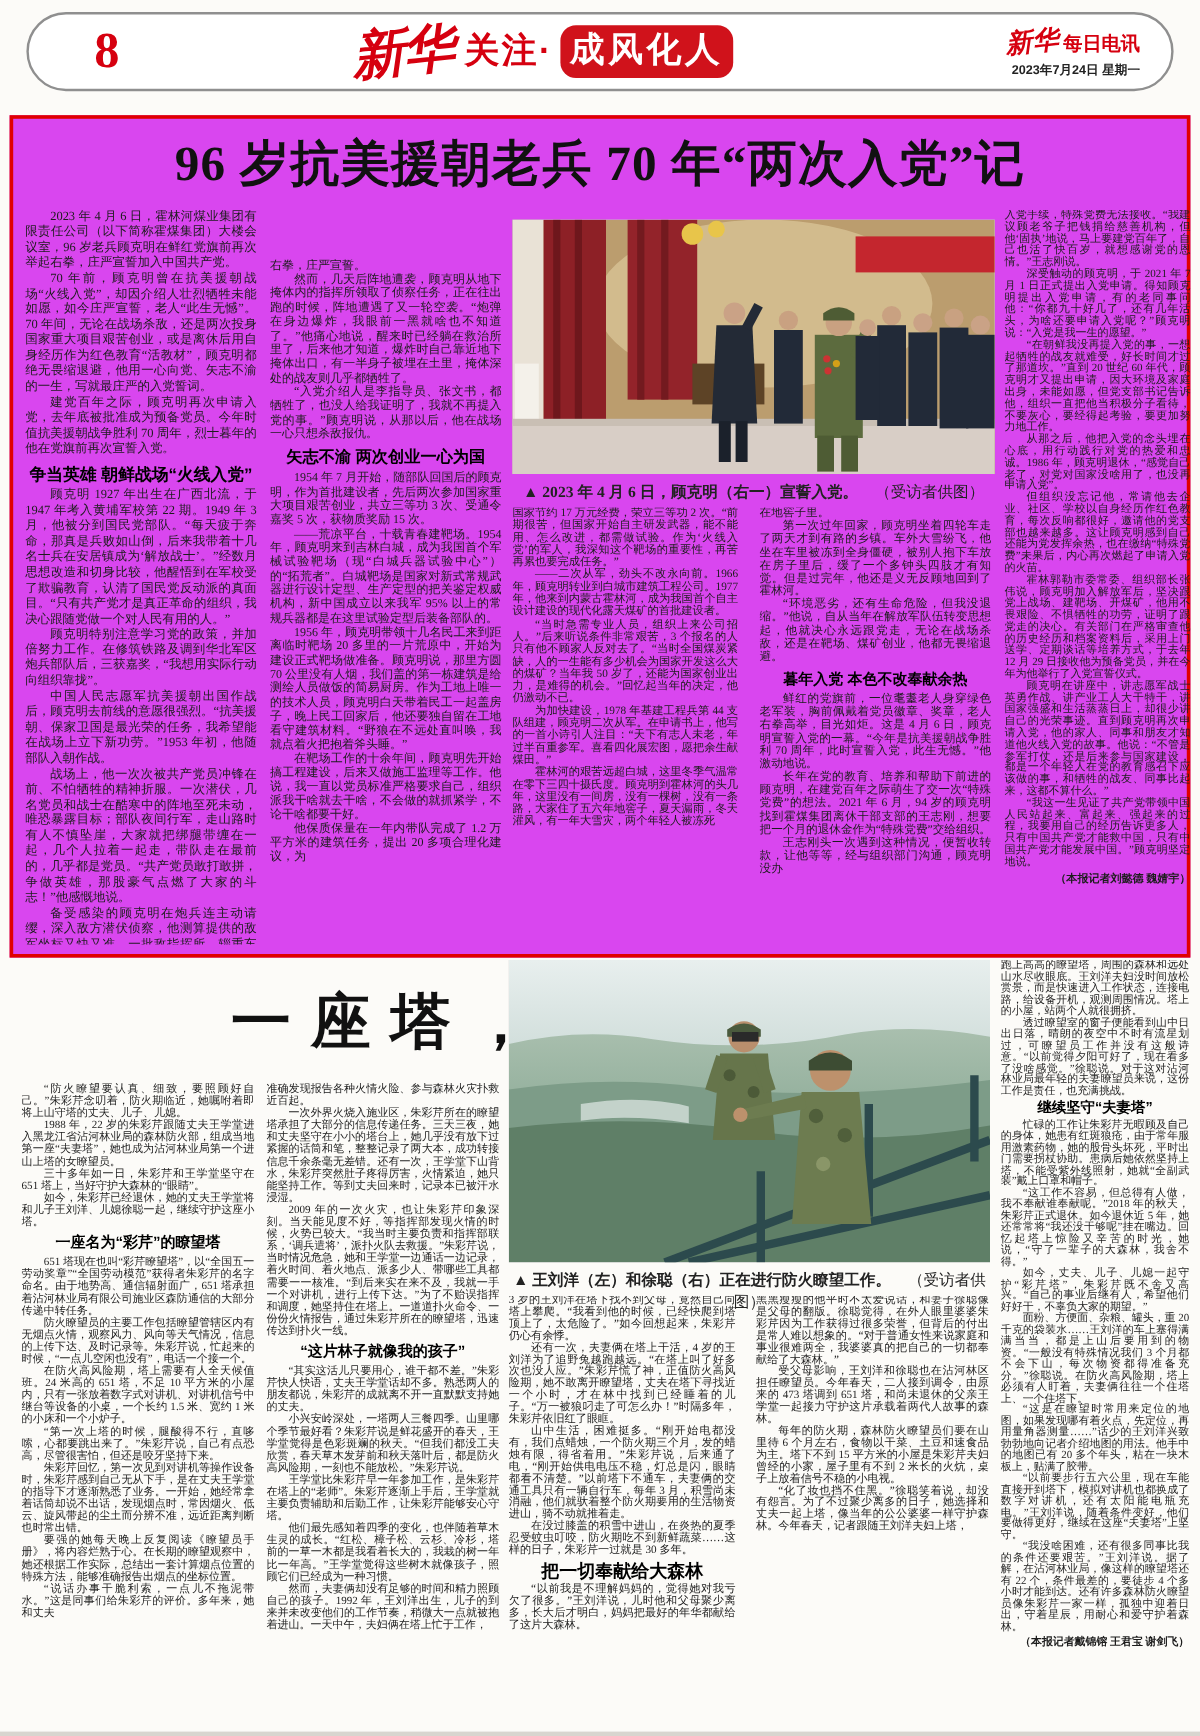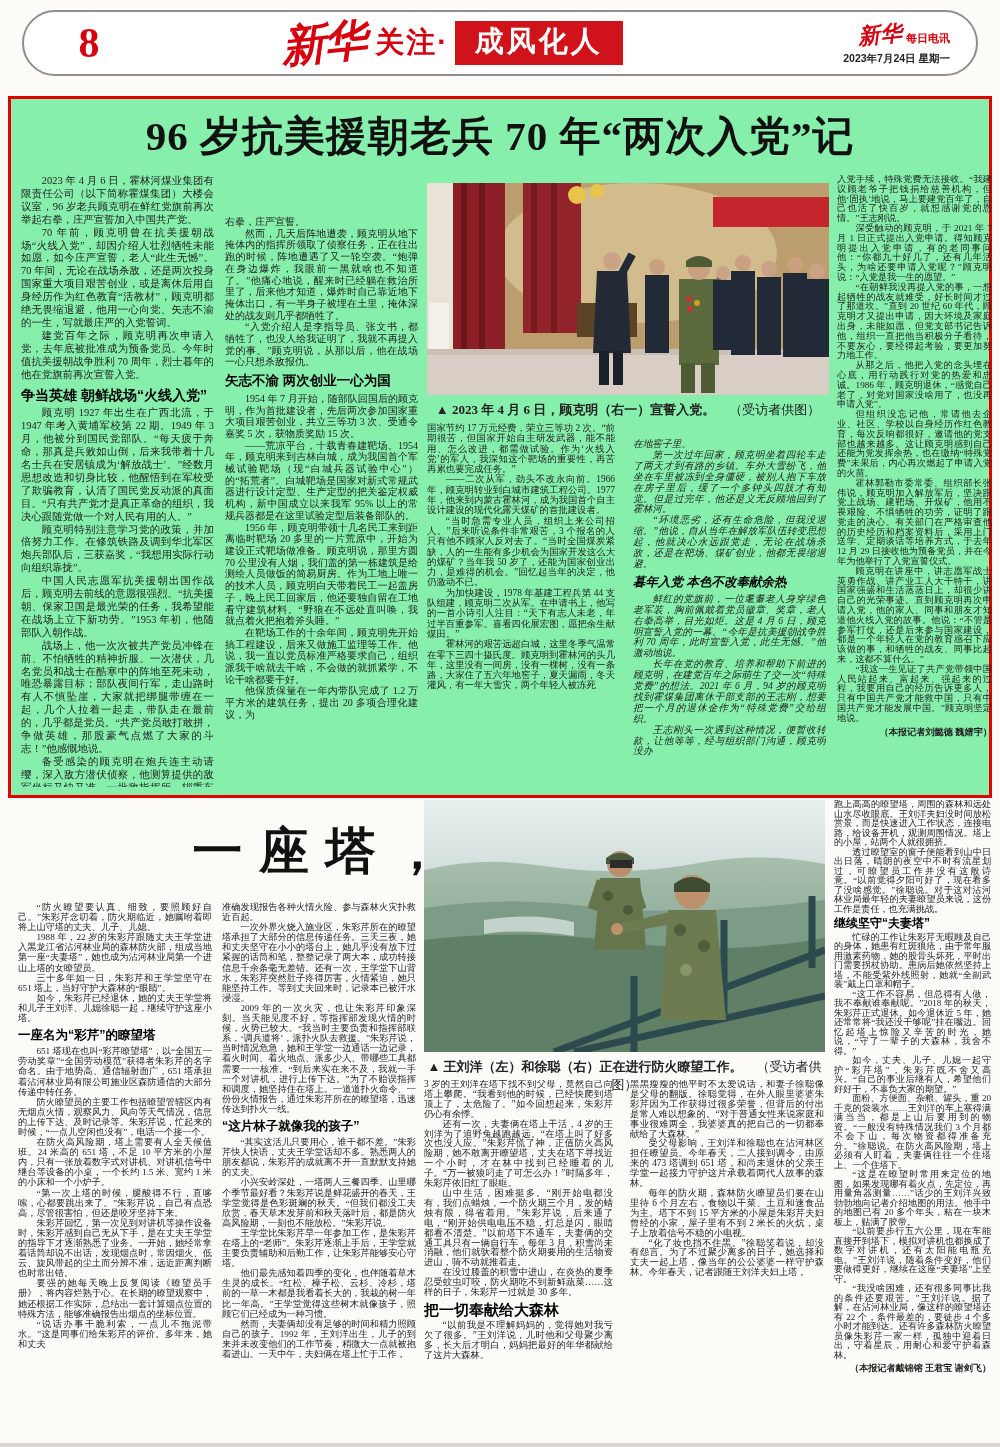--- a/index.html
+++ b/index.html
@@ -6,35 +6,35 @@
   .page{position:relative;width:1000px;height:1447px;margin:0 auto;background:#fcfbf8;overflow:hidden;
         font-family:"Liberation Serif","DejaVu Serif",serif;color:#1c1c1c;}
   
   .masthead{position:absolute;left:22px;top:10px;width:952px;height:62px;border:2px solid #8f8f8f;
             border-radius:34px;display:flex;align-items:center;background:#fff;}
   .pageno{width:130px;text-align:center;font-size:42px;font-weight:bold;color:#d6000f;line-height:1;}
   .mast-center{flex:1;display:flex;align-items:center;justify-content:center;gap:6px;}
   .brand-script{font-size:44px;font-weight:bold;font-style:italic;color:#d6000f;transform:rotate(-6deg);
                 font-family:"DejaVu Serif",serif;letter-spacing:-2px;margin-right:4px;}
   .section-pre{font-size:29px;font-weight:bold;color:#d6000f;font-family:"Liberation Sans","DejaVu Sans",sans-serif;letter-spacing:2px;}
-  .section-box{font-size:29px;font-weight:bold;color:#fff;background:#d0121b;padding:1px 20px 3px;
-               font-family:"Liberation Sans","DejaVu Sans",sans-serif;letter-spacing:3px;}
+  .section-box{font-size:29px;font-weight:bold;color:#fff;background:#d0121b;padding:1px 8px 3px;
+               font-family:"Liberation Sans","DejaVu Sans",sans-serif;letter-spacing:3px;border-radius:13px;}
   .mast-right{width:200px;padding-right:26px;text-align:right;}
   .paper-script{font-size:22px;font-weight:bold;font-style:italic;color:#d6000f;transform:rotate(-6deg);display:inline-block;}
-  .paper-rest{font-size:11px;font-weight:bold;color:#d6000f;font-family:"Liberation Sans","DejaVu Sans",sans-serif;}
+  .paper-rest{font-size:16px;font-weight:bold;color:#d6000f;font-family:"Liberation Sans","DejaVu Sans",sans-serif;}
   .dateline{font-size:10.5px;font-weight:bold;color:#222;margin-top:2px;font-family:"Liberation Sans","DejaVu Sans",sans-serif;}
   
-  .a1box{position:absolute;left:8px;top:96px;width:978px;height:696px;border:3px solid #e00000;background:#86efac;}
+  .a1box{position:absolute;left:8px;top:96px;width:978px;height:696px;border:3px solid #e00000;background:#d946ef;}
   .h1-main{position:absolute;left:0;top:10px;width:100%;text-align:center;font-size:41px;font-weight:bold;
            letter-spacing:1px;color:#111;}
   
   .col{position:absolute;text-align:justify;overflow:hidden;}
   .col p{margin:0;text-indent:2em;}
   .col p.c{text-indent:0;}
-  .col .h{font-family:"Liberation Sans","DejaVu Sans",sans-serif;font-weight:bold;
+  .col .h{font-family:"Liberation Sans","DejaVu Sans",sans-serif;font-weight:bold;text-align:center;
           text-indent:0;margin:7px 0 6px;color:#000;}
   .col .by{text-indent:0;text-align:right;font-weight:bold;margin-top:4px;}
   
   .m-a{font-size:10.4px;line-height:12.9px;}.m-a .h{font-size:14px;}
   .m-b{font-size:10px;line-height:11.7px;}.m-b .h{font-size:13.5px;}
   .m-c{font-size:9.4px;line-height:10.3px;}
   .m-d{font-size:9.7px;line-height:10.9px;}.m-d .h{font-size:12.5px;}
   .m-e{font-size:9.2px;line-height:9.8px;}
   .m-f{font-size:9.2px;line-height:10.1px;}.m-f .h{font-size:12.5px;}
   .m-g{font-size:9.3px;line-height:9.9px;}.m-g .h{font-size:15px;}
@@ -166,21 +166,21 @@
       <span>▲ 2023 年 4 月 6 日，顾克明（右一）宣誓入党。</span><span class="credit">（受访者供图）</span>
     </div>
 
     <div class="col m-c" style="left:416px;top:324px;width:188px;height:364px;">
         <p class="c">国家节约 17 万元经费，荣立三等功 2 次。“前期很苦，但国家开始自主研发武器，能不能用、怎么改进，都需做试验。作为‘火线入党’的军人，我深知这个靶场的重要性，再苦再累也要完成任务。”</p>
         <p class="p">——二次从军，劲头不改永向前。1966 年，顾克明转业到白城市建筑工程公司。1977 年，他来到内蒙古霍林河，成为我国首个自主设计建设的现代化露天煤矿的首批建设者。</p>
         <p class="p">“当时急需专业人员，组织上来公司招人。”后来听说条件非常艰苦，3 个报名的人只有他不顾家人反对去了。“当时全国煤炭紧缺，人的一生能有多少机会为国家开发这么大的煤矿？当年我 50 岁了，还能为国家创业出力，是难得的机会。”回忆起当年的决定，他仍激动不已。</p>
         <p class="p">为加快建设，1978 年基建工程兵第 44 支队组建，顾克明二次从军。在申请书上，他写的一首小诗引人注目：“天下有志人未老，年过半百重参军。喜看四化展宏图，愿把余生献煤田。”</p>
         <p class="p">霍林河的艰苦远超白城，这里冬季气温常在零下三四十摄氏度。顾克明到霍林河的头几年，这里没有一间房，没有一棵树，没有一条路，大家住了五六年地窖子，夏天漏雨，冬天灌风，有一年大雪灾，两个年轻人被冻死</p>
       </div>
-    <div class="col m-d" style="left:622px;top:340px;width:193px;height:364px;font-style:italic;">
+    <div class="col m-d" style="left:622px;top:324px;width:193px;height:364px;">
         <p class="c">在地窖子里。</p>
         <p class="p">第一次过年回家，顾克明坐着四轮车走了两天才到有路的乡镇。车外大雪纷飞，他坐在车里被冻到全身僵硬，被别人抱下车放在房子里后，缓了一个多钟头四肢才有知觉。但是过完年，他还是义无反顾地回到了霍林河。</p>
         <p class="p">“环境恶劣，还有生命危险，但我没退缩。”他说，自从当年在解放军队伍转变思想起，他就决心永远跟党走，无论在战场杀敌，还是在靶场、煤矿创业，他都无畏缩退避。</p>
         <div class="h">暮年入党 本色不改奉献余热</div>
         <p class="p">鲜红的党旗前，一位耄耋老人身穿绿色老军装，胸前佩戴着党员徽章、奖章，老人右拳高举，目光如炬。这是 4 月 6 日，顾克明宣誓入党的一幕。“今年是抗美援朝战争胜利 70 周年，此时宣誓入党，此生无憾。”他激动地说。</p>
         <p class="p">长年在党的教育、培养和帮助下前进的顾克明，在建党百年之际萌生了交一次“特殊党费”的想法。2021 年 6 月，94 岁的顾克明找到霍煤集团离休干部支部的王志刚，想要把一个月的退休金作为“特殊党费”交给组织。</p>
         <p class="p">王志刚头一次遇到这种情况，便暂收转款，让他等等，经与组织部门沟通，顾克明没办</p>
       </div>
     <div class="col m-e" style="left:826px;top:76px;width:155px;height:612px;">
         <p class="c">入党手续，特殊党费无法接收。“我建议顾老爷子把钱捐给慈善机构，但他‘固执’地说，马上要建党百年了，自己也活了快百岁，就想感谢党的恩情。”王志刚说。</p>

